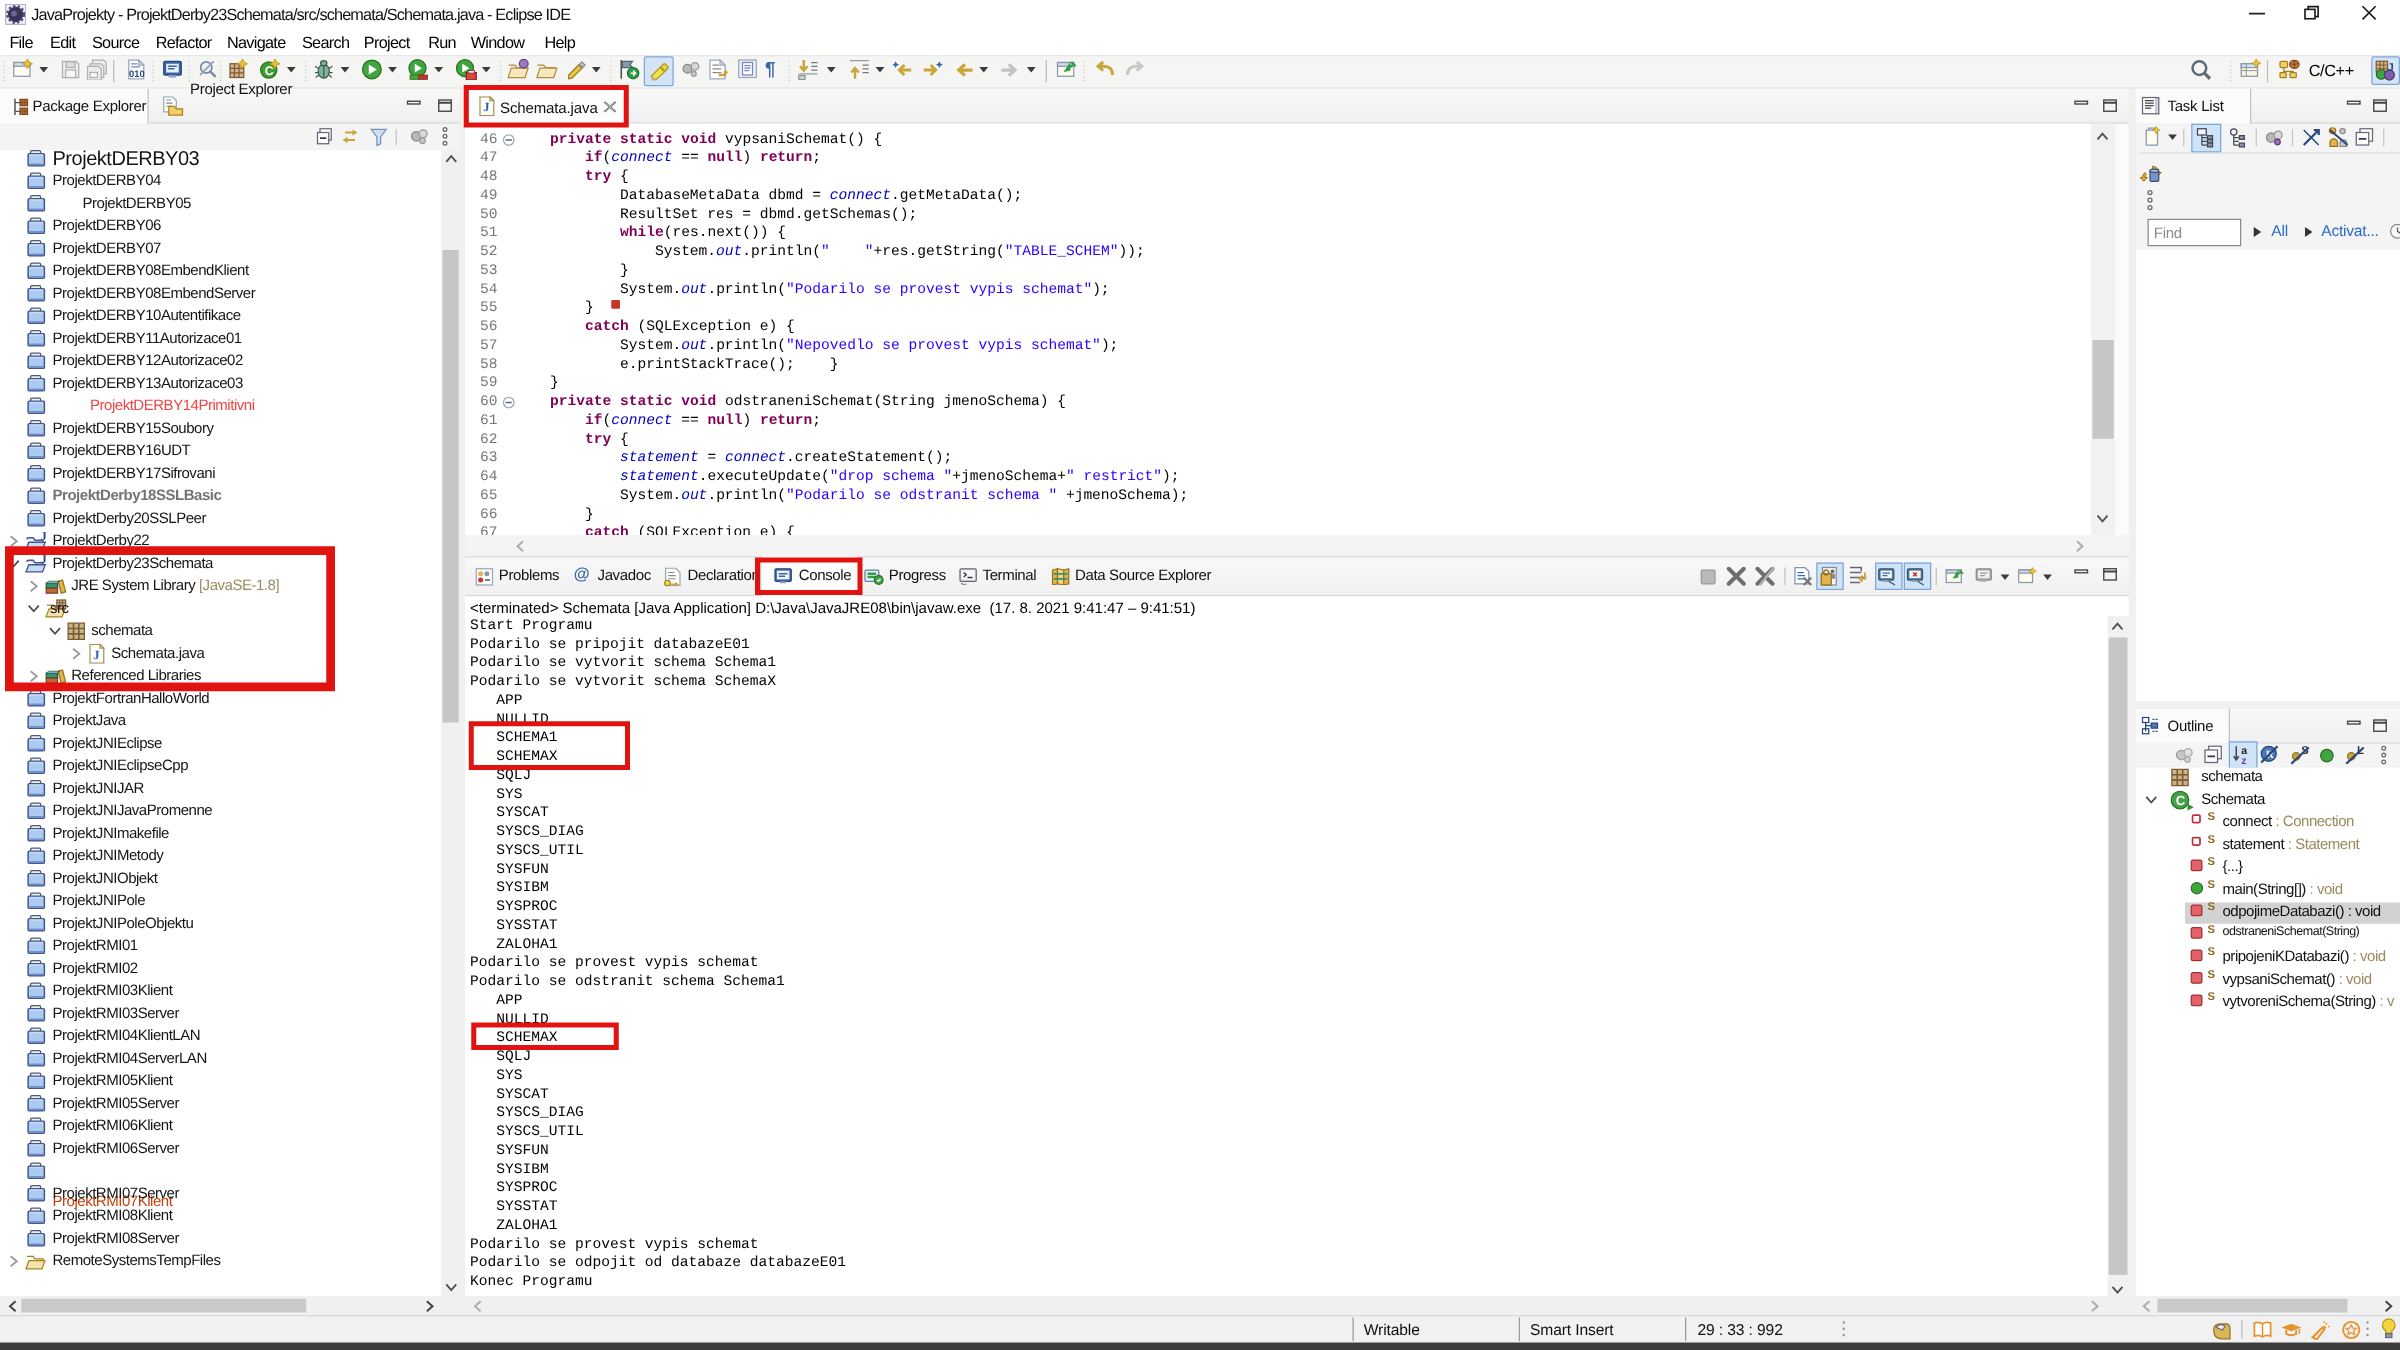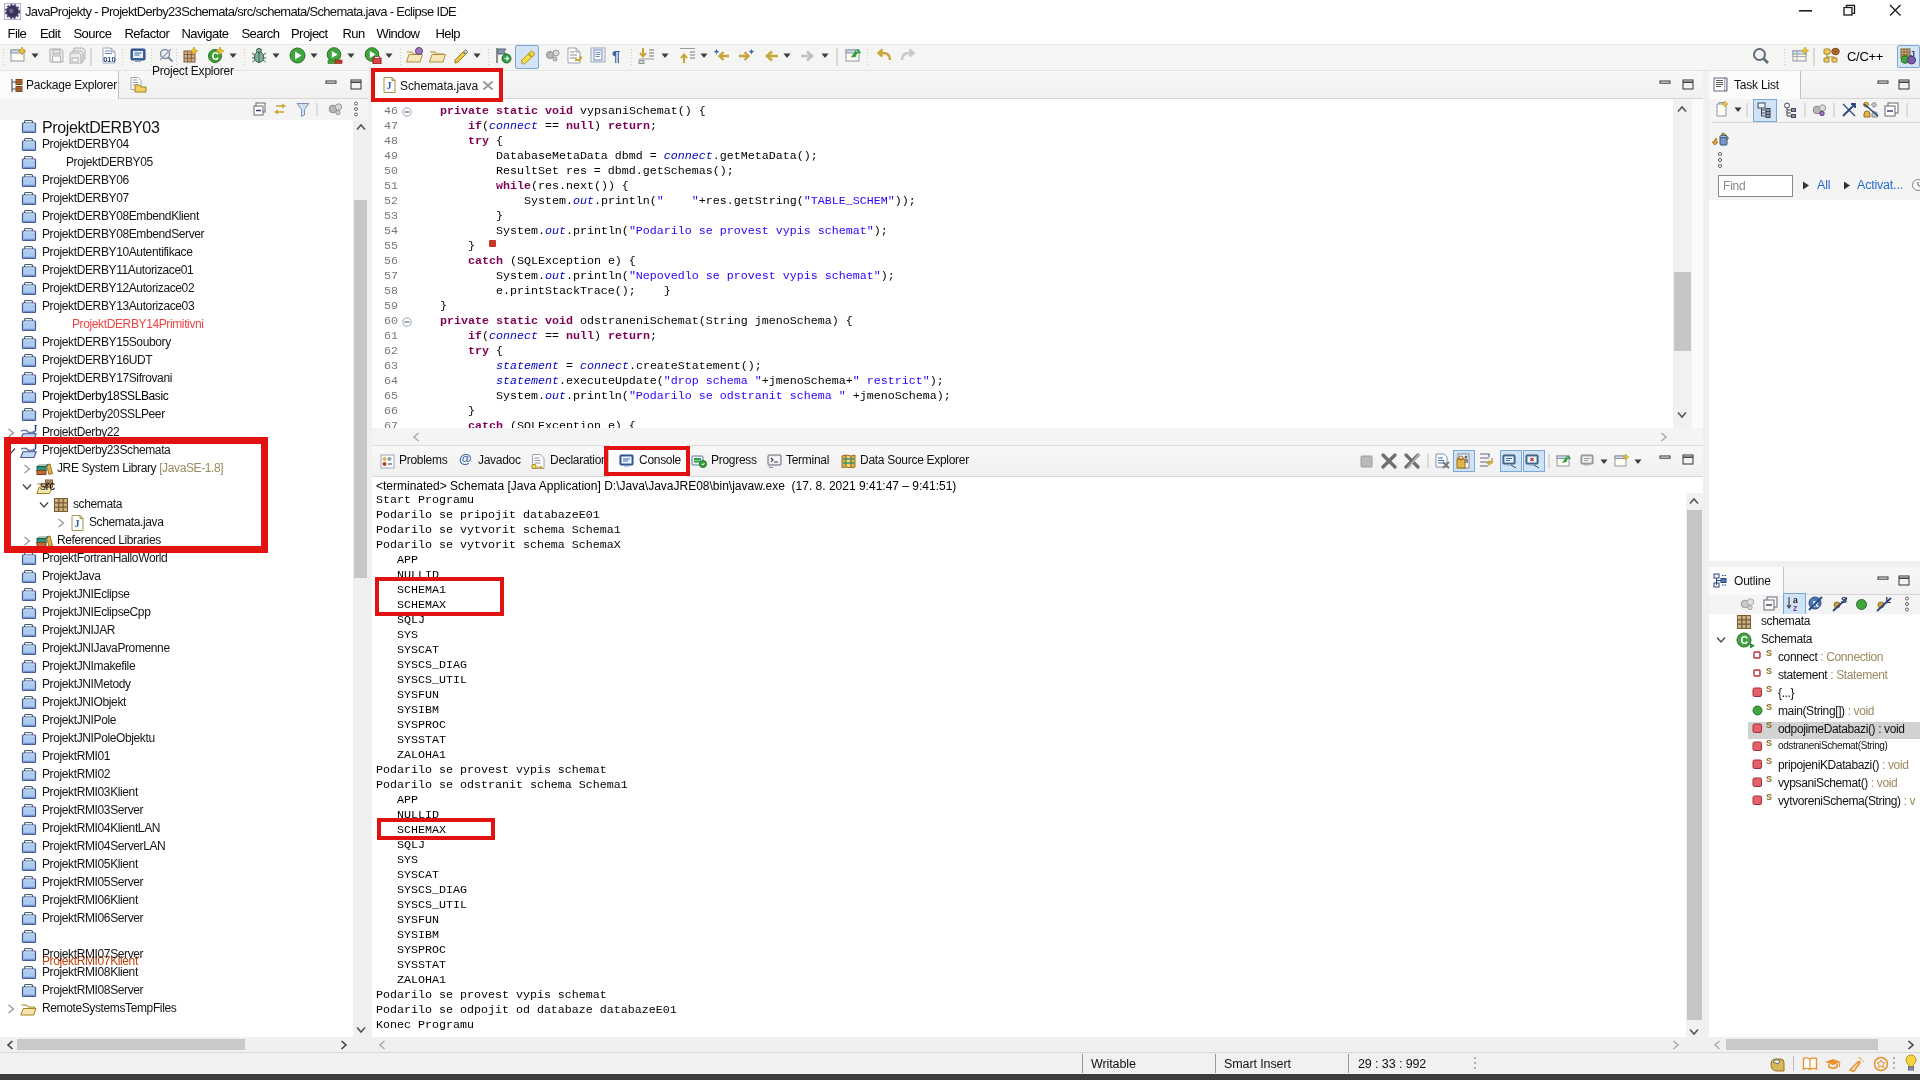--- a/index.html
+++ b/index.html
@@ -438,21 +438,21 @@
     <path d="M2.5 12.4 h11" stroke="#6f93cf" stroke-width="1.4"></path>
     <path d="M2.6 5 h10.8" stroke="#c6ddf6" stroke-width="1.2"></path>
   </svg>
 <div class="abs" style="left:42px;top:371px;font-family:'Liberation Sans',sans-serif;font-size:12px;color:#151515;font-weight:normal;letter-spacing:-0.38px;white-space:pre;">ProjektDERBY17Sifrovani</div>
 <svg class="abs" style="left:21px;top:389px;" width="16" height="16" viewBox="0 0 16 16">
     <path d="M4.5 1.5 h6 a1 1 0 0 1 1 1 v2 h-8 v-2 a1 1 0 0 1 1 -1z" fill="#eef4e6" stroke="#4a5a78" stroke-width="1.1"></path>
     <rect x="1.5" y="4" width="13" height="9.5" rx="0.8" fill="#abcbf0" stroke="#46558c" stroke-width="1.2"></rect>
     <path d="M2.5 12.4 h11" stroke="#6f93cf" stroke-width="1.4"></path>
     <path d="M2.6 5 h10.8" stroke="#c6ddf6" stroke-width="1.2"></path>
   </svg>
-<div class="abs" style="left:42px;top:389px;font-family:'Liberation Sans',sans-serif;font-size:12px;color:#000000;font-weight:normal;letter-spacing:-0.38px;white-space:pre;">ProjektDerby18SSLBasic</div>
+<div class="abs" style="left:42px;top:389px;font-family:'Liberation Sans',sans-serif;font-size:12px;color:#737373;font-weight:bold;letter-spacing:-0.38px;white-space:pre;">ProjektDerby18SSLBasic</div>
 <svg class="abs" style="left:21px;top:407px;" width="16" height="16" viewBox="0 0 16 16">
     <path d="M4.5 1.5 h6 a1 1 0 0 1 1 1 v2 h-8 v-2 a1 1 0 0 1 1 -1z" fill="#eef4e6" stroke="#4a5a78" stroke-width="1.1"></path>
     <rect x="1.5" y="4" width="13" height="9.5" rx="0.8" fill="#abcbf0" stroke="#46558c" stroke-width="1.2"></rect>
     <path d="M2.5 12.4 h11" stroke="#6f93cf" stroke-width="1.4"></path>
     <path d="M2.6 5 h10.8" stroke="#c6ddf6" stroke-width="1.2"></path>
   </svg>
 <div class="abs" style="left:42px;top:407px;font-family:'Liberation Sans',sans-serif;font-size:12px;color:#151515;font-weight:normal;letter-spacing:-0.38px;white-space:pre;">ProjektDerby20SSLPeer</div>
 <svg class="abs" style="left:7px;top:428px;" width="8" height="10" viewBox="0 0 8 10">
     <path d="M1.5 1 L6.5 5 L1.5 9" fill="none" stroke="#9a9a9a" stroke-width="1.4"></path>
   </svg>

